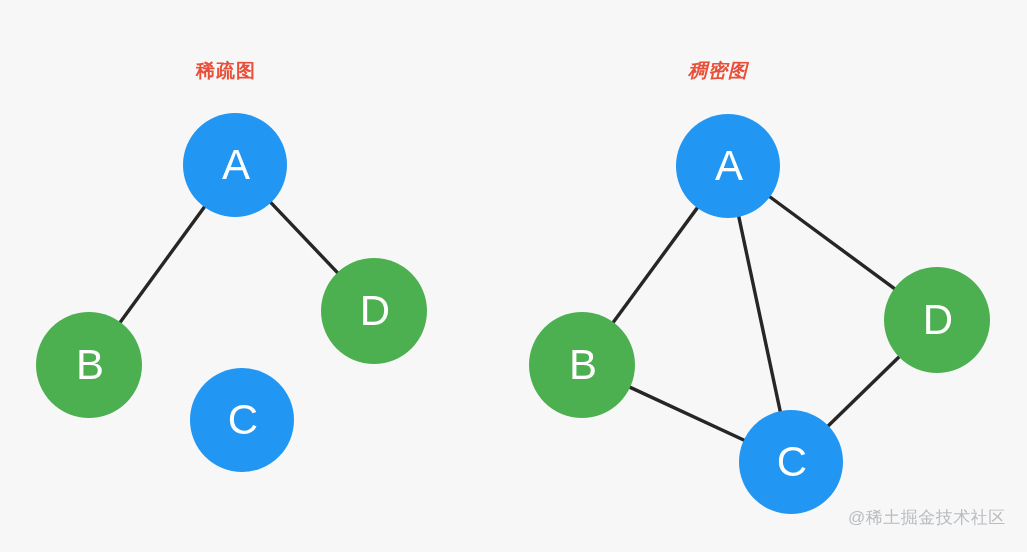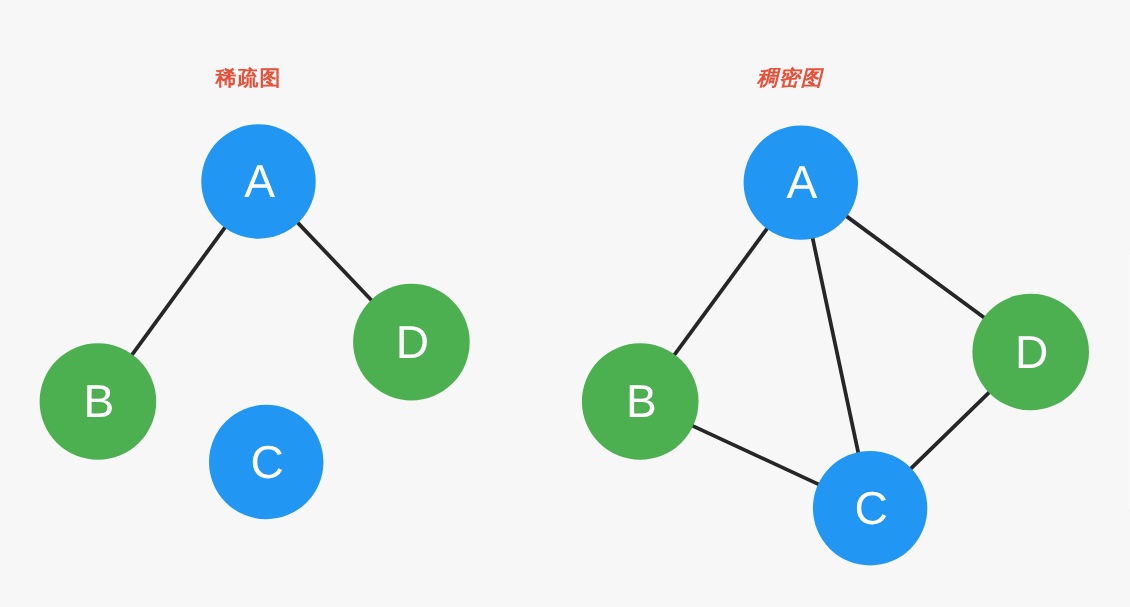--- a/index.html
+++ b/index.html
@@ -111,14 +111,15 @@
           <circle cx="791" cy="462" r="52" class="node-circle-blue"></circle>
           <text x="792" y="465" class="node-label">C</text>
         </g>
         <g>
           <circle cx="937" cy="320" r="53" class="node-circle-green"></circle>
           <text x="938" y="323" class="node-label">D</text>
         </g>
       </g>
   </svg>
 
+  <div id="watermark">@稀土掘金技术社区</div>
 
 </div>
 
 </body></html>

